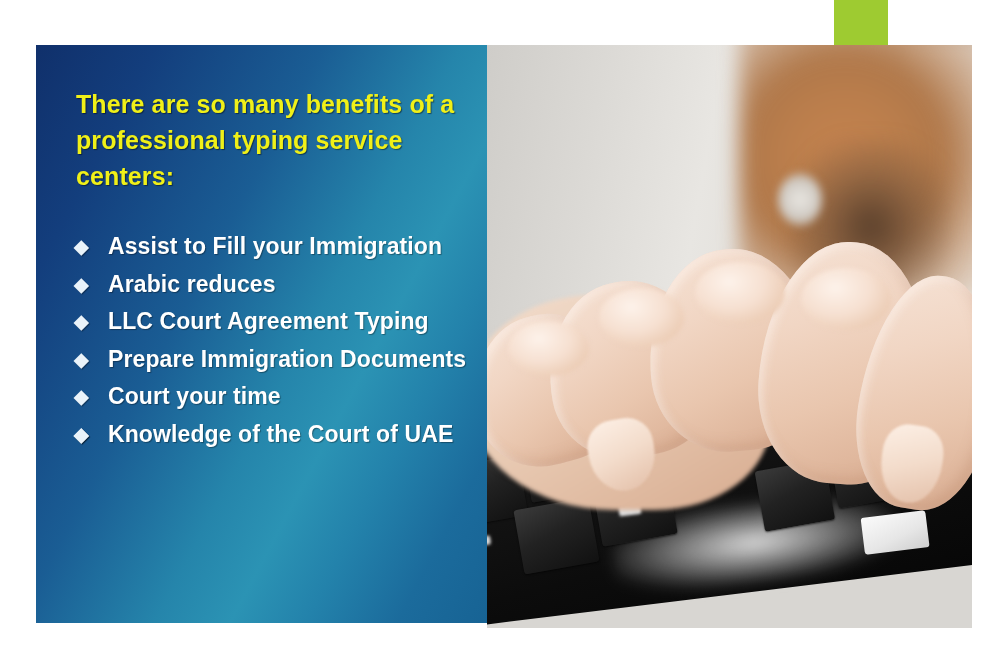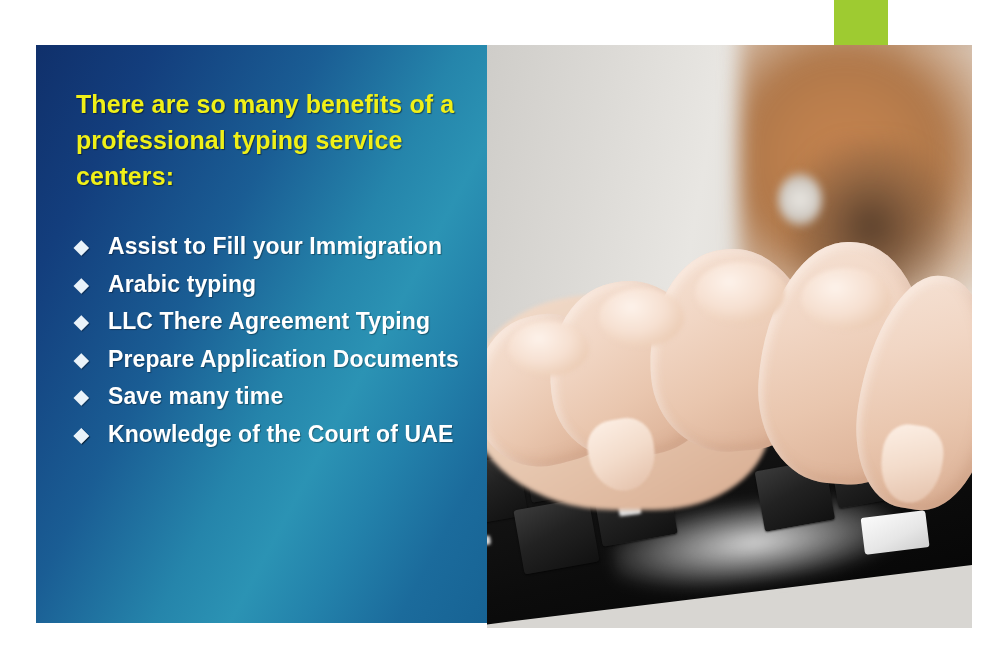--- a/index.html
+++ b/index.html
@@ -247,33 +247,33 @@
 
     <div class="heading">There are so many benefits of a professional typing service centers:</div>
 
     <ul class="bullet-list">
       <li class="bullet-item">
         <span class="bullet-marker">◆</span>
         <span>Assist to Fill your Immigration</span>
       </li>
       <li class="bullet-item">
         <span class="bullet-marker">◆</span>
-        <span>Arabic typing</span>
-      </li>
-      <li class="bullet-item">
-        <span class="bullet-marker">◆</span>
-        <span>LLC There Agreement Typing</span>
-      </li>
-      <li class="bullet-item">
-        <span class="bullet-marker">◆</span>
-        <span>Prepare Application Documents</span>
-      </li>
-      <li class="bullet-item">
-        <span class="bullet-marker">◆</span>
-        <span>Save many time</span>
+        <span>Arabic reduces</span>
+      </li>
+      <li class="bullet-item">
+        <span class="bullet-marker">◆</span>
+        <span>LLC Court Agreement Typing</span>
+      </li>
+      <li class="bullet-item">
+        <span class="bullet-marker">◆</span>
+        <span>Prepare Immigration Documents</span>
+      </li>
+      <li class="bullet-item">
+        <span class="bullet-marker">◆</span>
+        <span>Court your time</span>
       </li>
       <li class="bullet-item">
         <span class="bullet-marker">◆</span>
       </li>
       <li class="bullet-item">
         <span class="bullet-marker">◆</span>
         <span>Knowledge of the Court of UAE</span>
       </li>
     </ul>
   </div>

